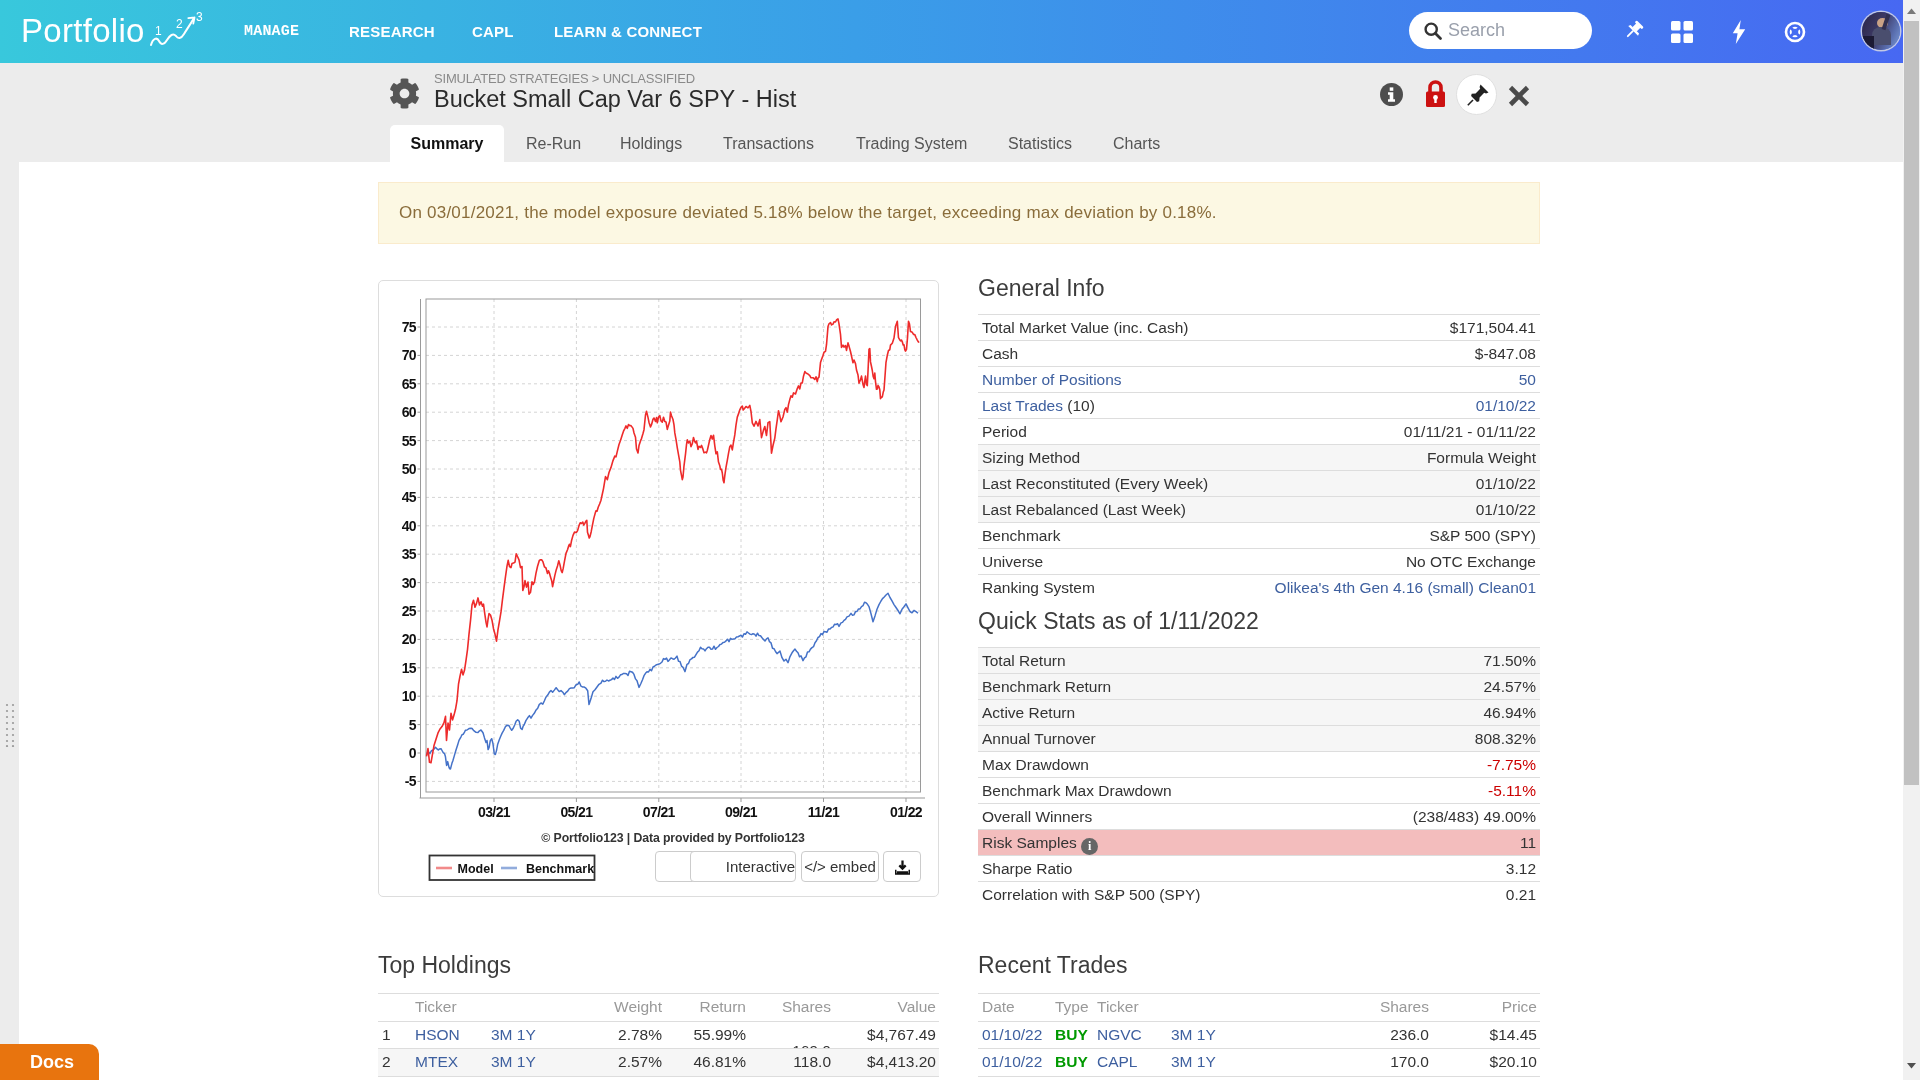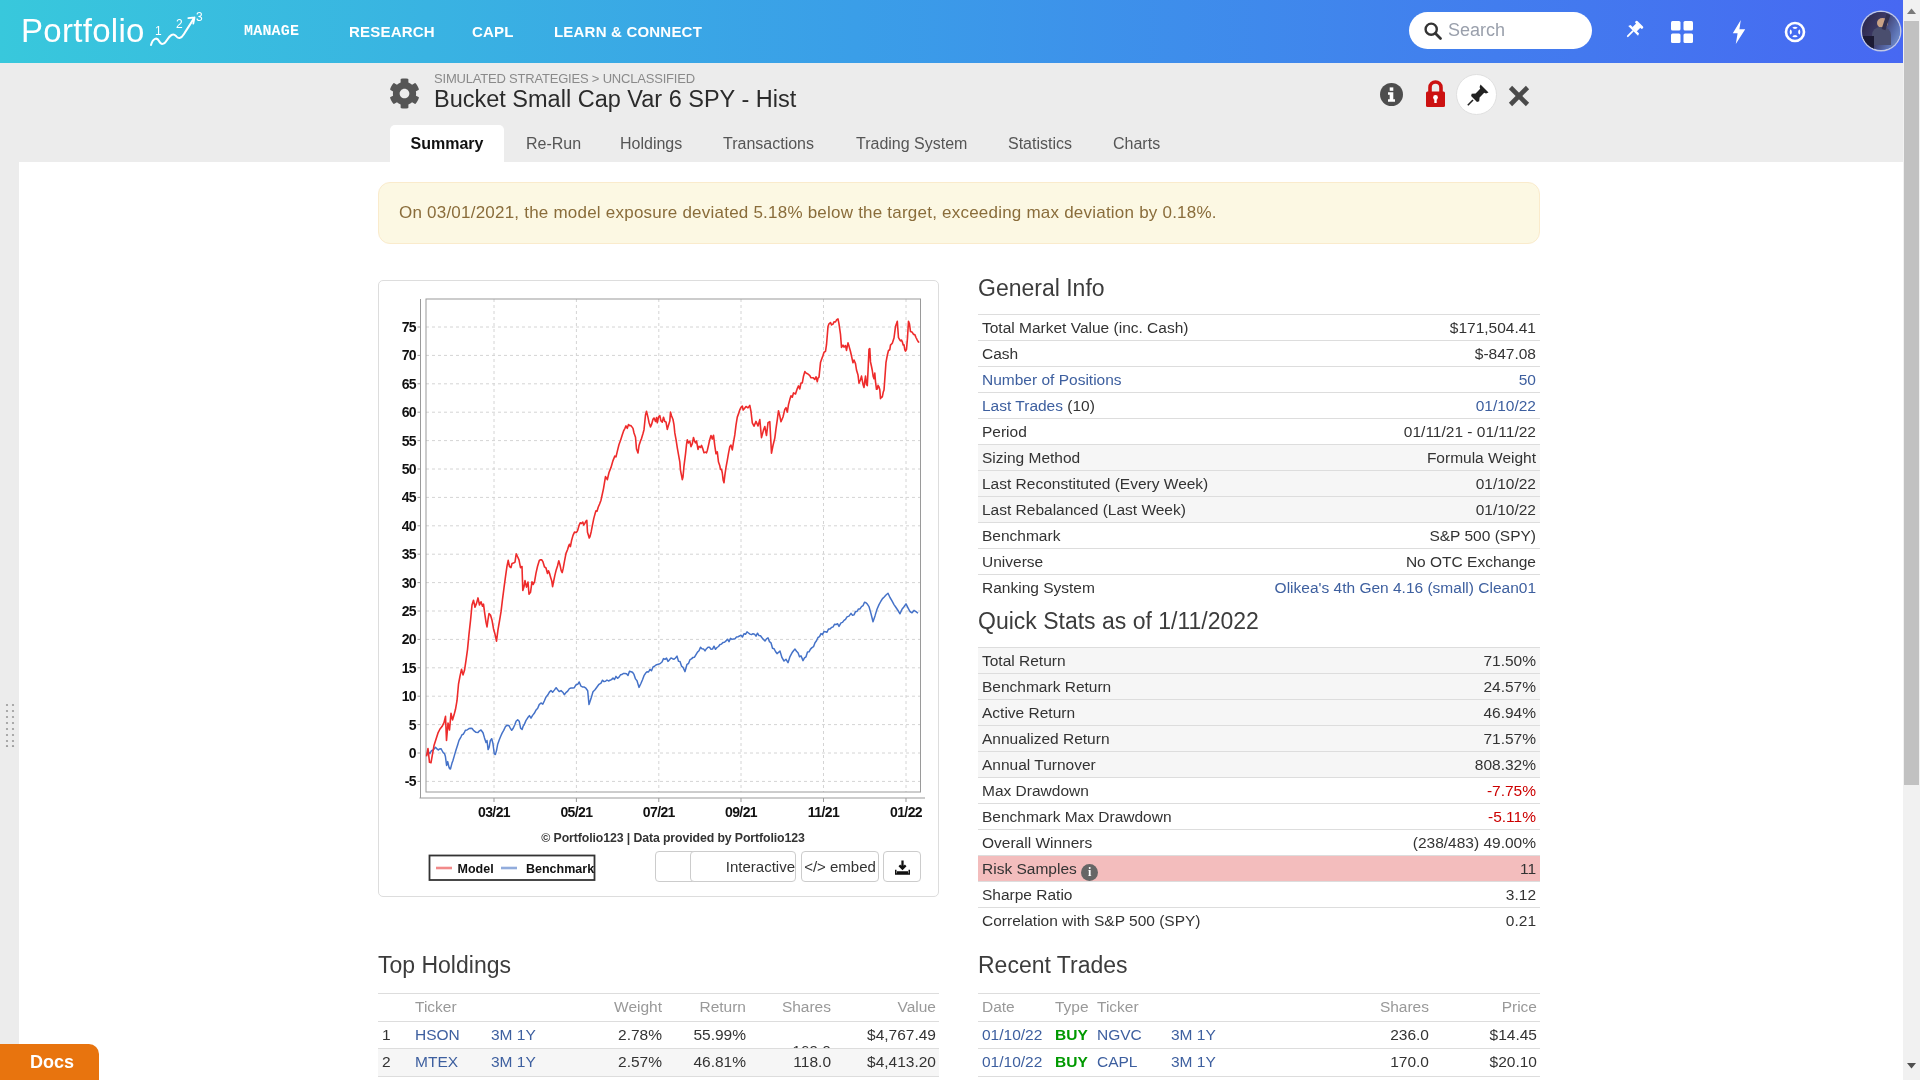--- a/index.html
+++ b/index.html
@@ -14,21 +14,21 @@
 
 #hdr { position:absolute; left:0; top:63px; width:1903px; height:62px; background:#ececec; }
 #crumb { position:absolute; left:434px; top:8px; font-size:13px; color:#8a8a8a; letter-spacing:-0.2px;}
 #title { position:absolute; left:434px; top:23px; font-size:23.5px; color:#2b2b2b; }
 
 #tabs { position:absolute; left:0; top:125px; width:1528px; height:37px; background:#ececec; }
 .tab { position:absolute; top:0; height:37px; line-height:37px; font-size:16px; color:#555; }
 #tabactive { position:absolute; left:390px; top:0; width:114px; height:37px; background:#fff; border-radius:5px 5px 0 0; text-align:center; line-height:37px; font-size:16px; font-weight:bold; color:#111; }
 
 #content { position:absolute; left:19px; top:162px; width:1884px; height:918px; background:#fff; }
-#alert { position:absolute; left:359px; top:20px; width:1162px; height:62px; background:#fcf8e3; border:1px solid #faebcc; border-radius:12px; color:#8a6d3b; font-size:17px; letter-spacing:0.22px; line-height:60px; padding-left:20px; }
+#alert { position:absolute; left:359px; top:20px; width:1162px; height:62px; background:#fcf8e3; border:1px solid #faebcc; border-radius:0; color:#8a6d3b; font-size:17px; letter-spacing:0.22px; line-height:60px; padding-left:20px; }
 #chartpanel { position:absolute; left:359px; top:118px; width:561px; height:617px; border:1px solid #ddd; border-radius:5px; background:#fff; }
 .gl { stroke:#d4d4d4; stroke-width:1; stroke-dasharray:3 3; }
 .ax { stroke:#999; stroke-width:1; }
 .tk { stroke:#999; stroke-width:1; }
 .axl { font-size:14px; font-weight:bold; fill:#111; letter-spacing:-0.6px; }
 .cpy { font-size:12.3px; font-weight:bold; fill:#333; letter-spacing:-0.1px; }
 .leg { font-size:12.5px; font-weight:bold; fill:#111; }
 .cbtn { position:absolute; height:31px; border:1px solid #ccc; border-radius:4px; background:#fff; color:#333; font-size:15px; text-align:center; line-height:29px; }
 
 .h2 { position:absolute; font-size:23px; color:#3c3c3c; }
@@ -200,24 +200,20 @@
         </div>
         <div class="trow tint">
           <span class="tl">Benchmark Return</span>
           <span class="tv ">24.57%</span>
         </div>
         <div class="trow tint">
           <span class="tl">Active Return</span>
           <span class="tv ">46.94%</span>
         </div>
         <div class="trow tint">
-          <span class="tl">Annualized Return</span>
-          <span class="tv ">71.57%</span>
-        </div>
-        <div class="trow tint">
           <span class="tl">Annual Turnover</span>
           <span class="tv ">808.32%</span>
         </div>
         <div class="trow ">
           <span class="tl">Max Drawdown</span>
           <span class="tv neg">-7.75%</span>
         </div>
         <div class="trow ">
           <span class="tl">Benchmark Max Drawdown</span>
           <span class="tv neg">-5.11%</span>

